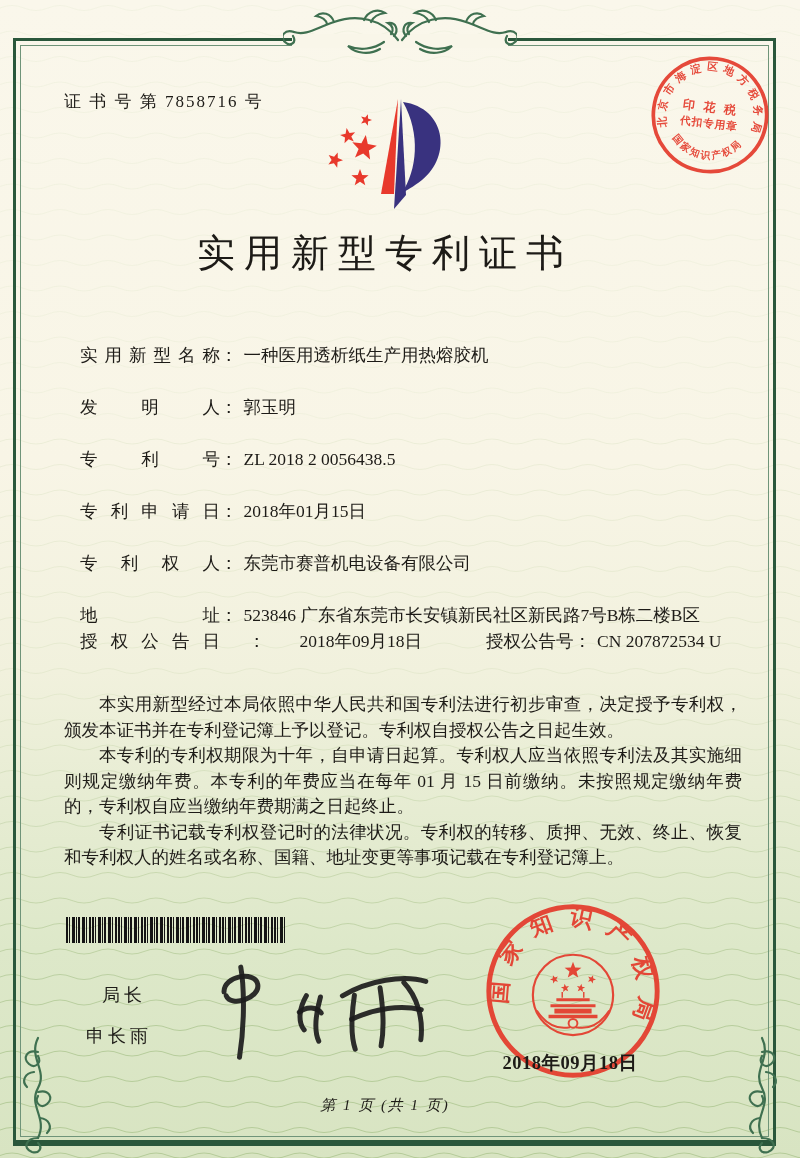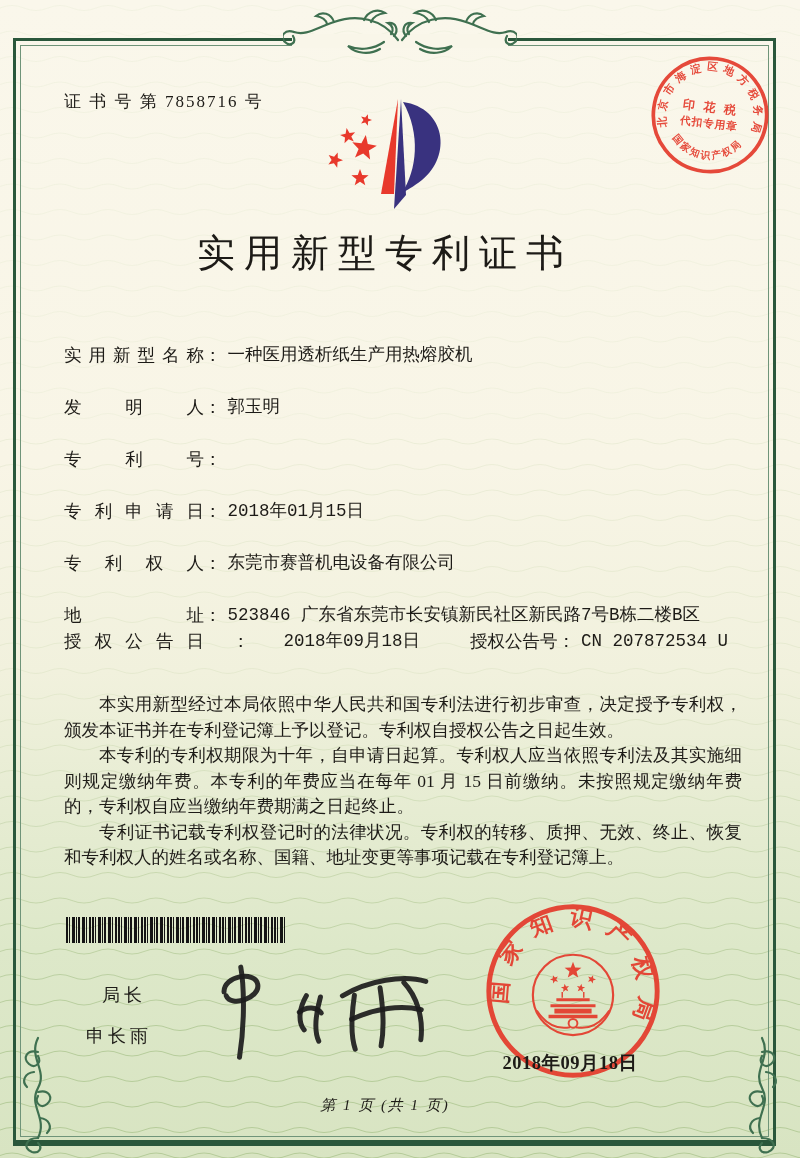--- a/index.html
+++ b/index.html
@@ -35,25 +35,25 @@
   .cert-no{position:absolute;left:64px;top:90px;font-size:17px;letter-spacing:2px;}
   .logo-svg{position:absolute;left:318px;top:96px;}
   .page-title{position:absolute;left:0;right:30px;top:228px;text-align:center;
     font-size:38px;font-weight:400;letter-spacing:9px;}
 
   
   .tax-stamp{position:absolute;left:645px;top:50px;transform:rotate(7deg);opacity:.92;}
   .tax-stamp text{fill:var(--seal-red);font-weight:700;font-family:"Liberation Serif",serif;}
 
   
-  .fields{position:absolute;left:64px;top:342px;width:692px;font-size:17.5px;}
+  .fields{position:absolute;left:80px;top:342px;width:692px;font-size:17.5px;}
   .field-row{display:flex;line-height:26px;margin-bottom:26px;}
   .flabel{display:inline-block;width:140px;text-align:justify;text-align-last:justify;flex:none;}
   .fcolon{flex:none;margin-right:6px;}
-  .fvalue{word-break:break-all;font-family:Liberation Mono, monospace;}
+  .fvalue{word-break:break-all;}
   .row-addr{margin-bottom:0;}
   .row-addr .fvalue{max-width:498px;}
   .row-split{display:flex;}
   .split-left{display:flex;width:406px;flex:none;gap:28px;}
   .split-right{display:flex;}
   .split-right .flabel2{flex:none;}
 
   
   .body-text{position:absolute;left:64px;top:692px;width:678px;font-size:17.5px;
     line-height:25.5px;text-align:justify;word-break:break-all;}
@@ -209,20 +209,21 @@
       <div class="fvalue">一种医用透析纸生产用热熔胶机</div>
     </div>
     <div class="field-row">
       <span class="flabel">发明人</span>
         <span class="fcolon">：</span>
       <div class="fvalue">郭玉明</div>
     </div>
     <div class="field-row">
       <span class="flabel">专利号</span>
         <span class="fcolon">：</span>
+      <div class="fvalue">ZL 2018 2 0056438.5</div>
     </div>
     <div class="field-row">
       <span class="flabel">专利申请日</span>
         <span class="fcolon">：</span>
       <div class="fvalue">2018年01月15日</div>
     </div>
     <div class="field-row">
       <span class="flabel">专利权人</span>
         <span class="fcolon">：</span>
       <div class="fvalue">东莞市赛普机电设备有限公司</div>

